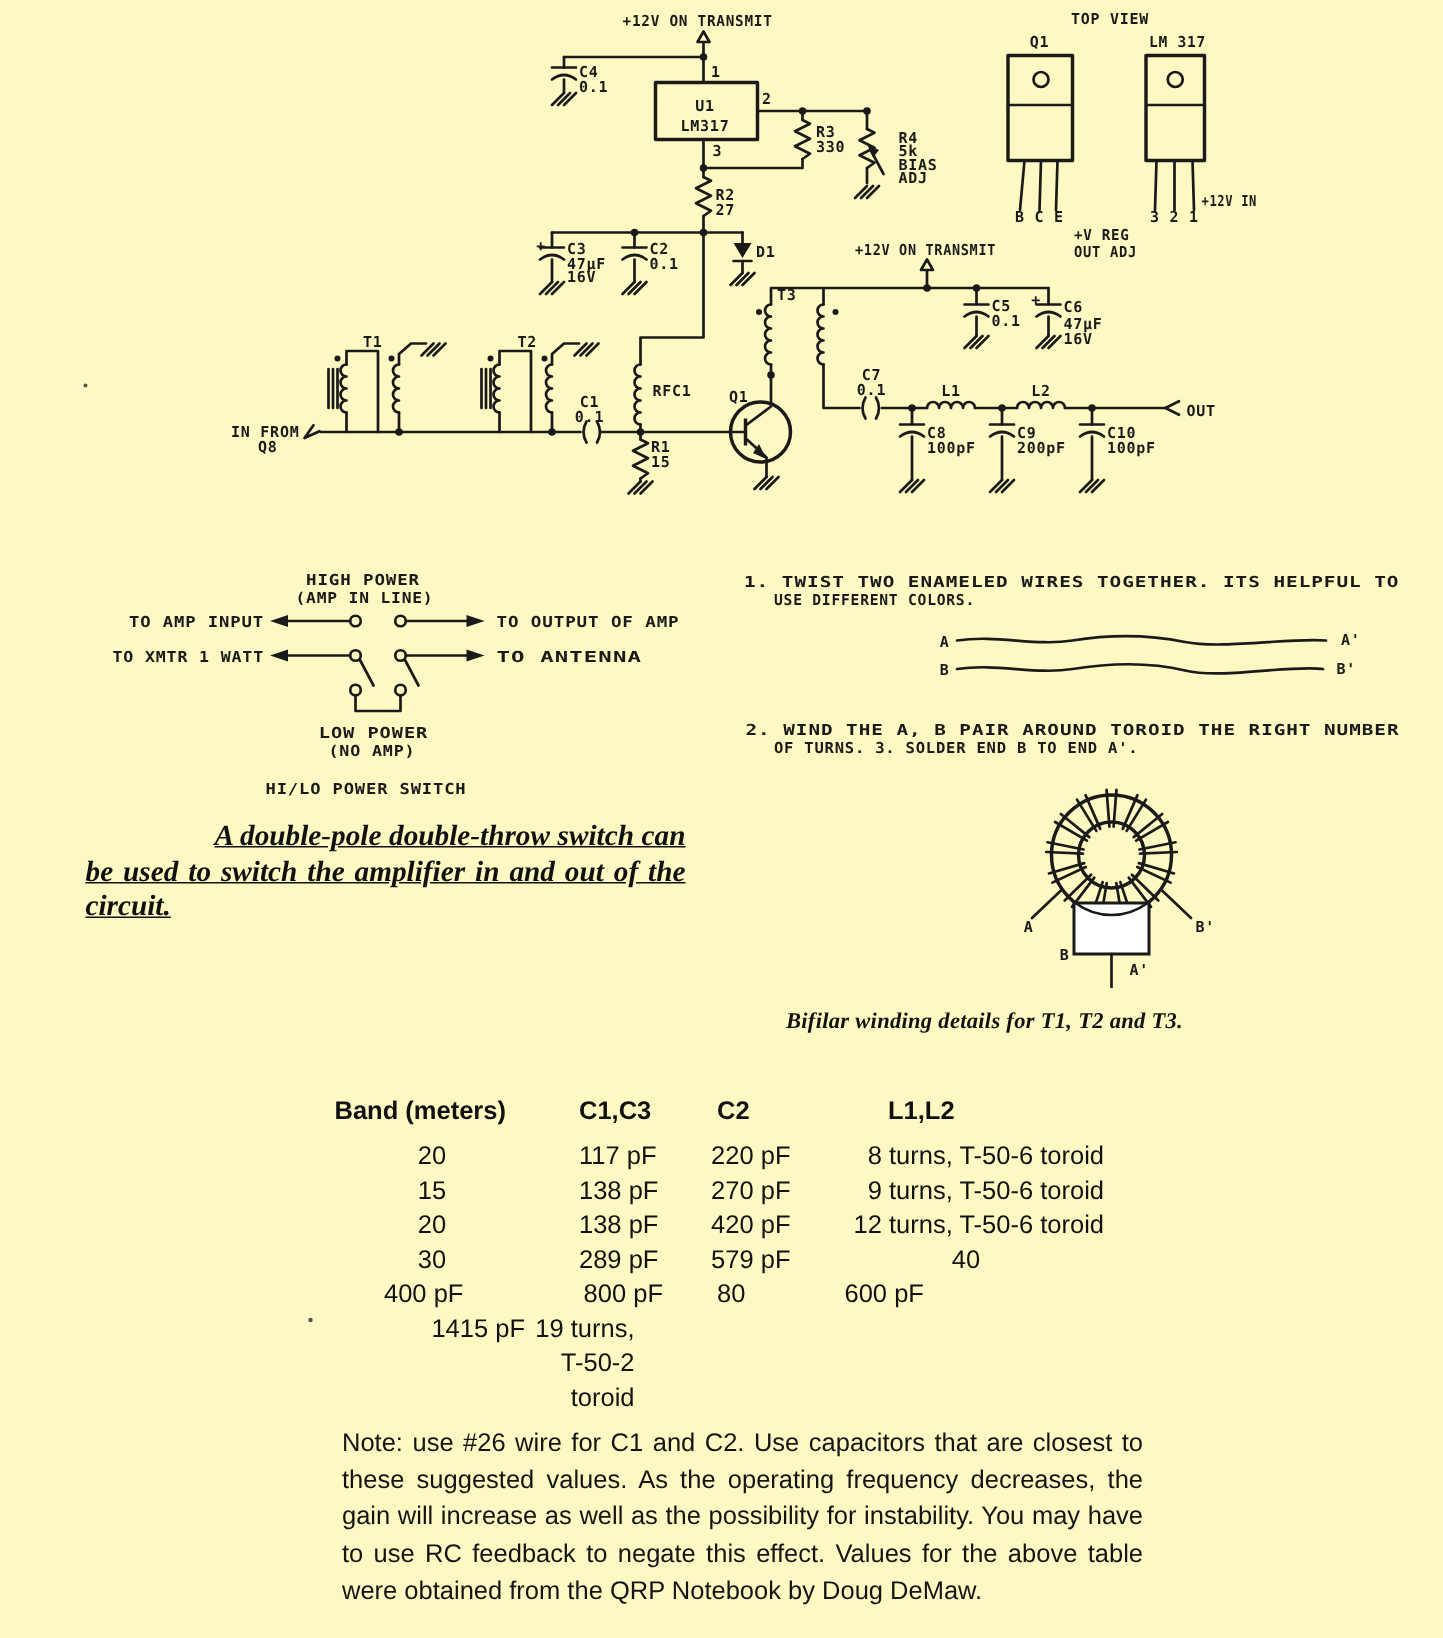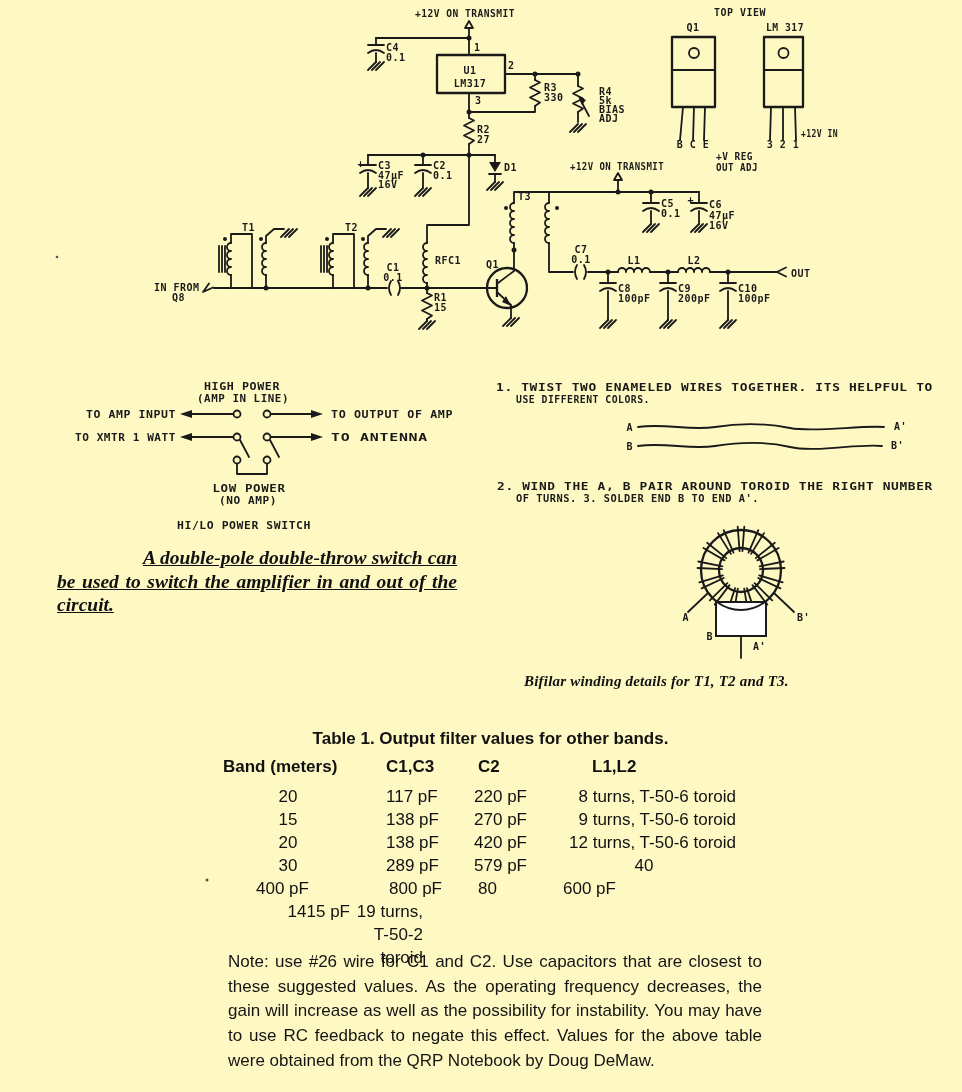--- a/index.html
+++ b/index.html
@@ -338,21 +338,20 @@
 
   <circle cx="57" cy="257" r="1.3" fill="#555"></circle>
   <circle cx="207" cy="880" r="1.5" fill="#555"></circle>
 </svg>
 
 <div class="caption cap-switch">A double-pole double-throw switch can be used to switch the amplifier in and out of the circuit.</div>
 
 <div class="caption cap-winding">Bifilar winding details for T1, T2 and T3.</div>
 
 <div class="tbl">
-  <p class="tbl-title">Table 1. Output filter values for other bands.</p>
   <div class="tbl-grid tbl-head">
     <div class="hc0">Band (meters)</div>
     <div class="hc1">C1,C3</div>
     <div class="hc2">C2</div>
     <div class="hc3">L1,L2</div>
   </div>
   <div class="tbl-grid">
     <div class="c0">20</div>
     <div class="c1">117 pF</div>
     <div class="c2">220 pF</div>

